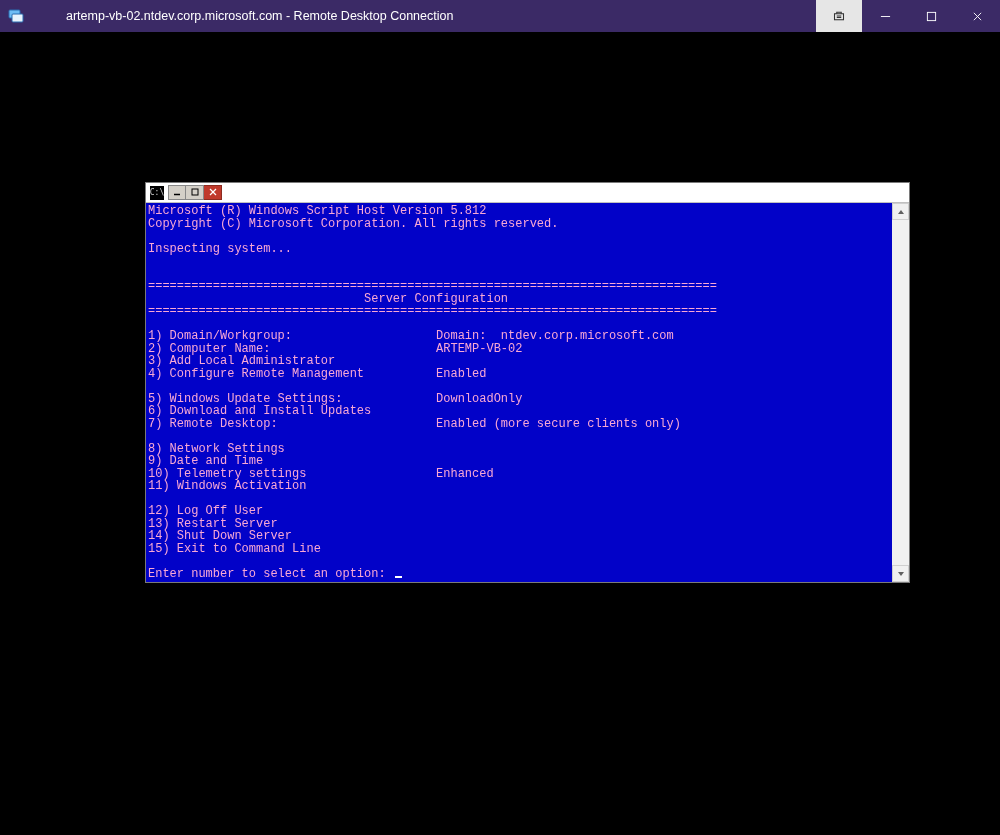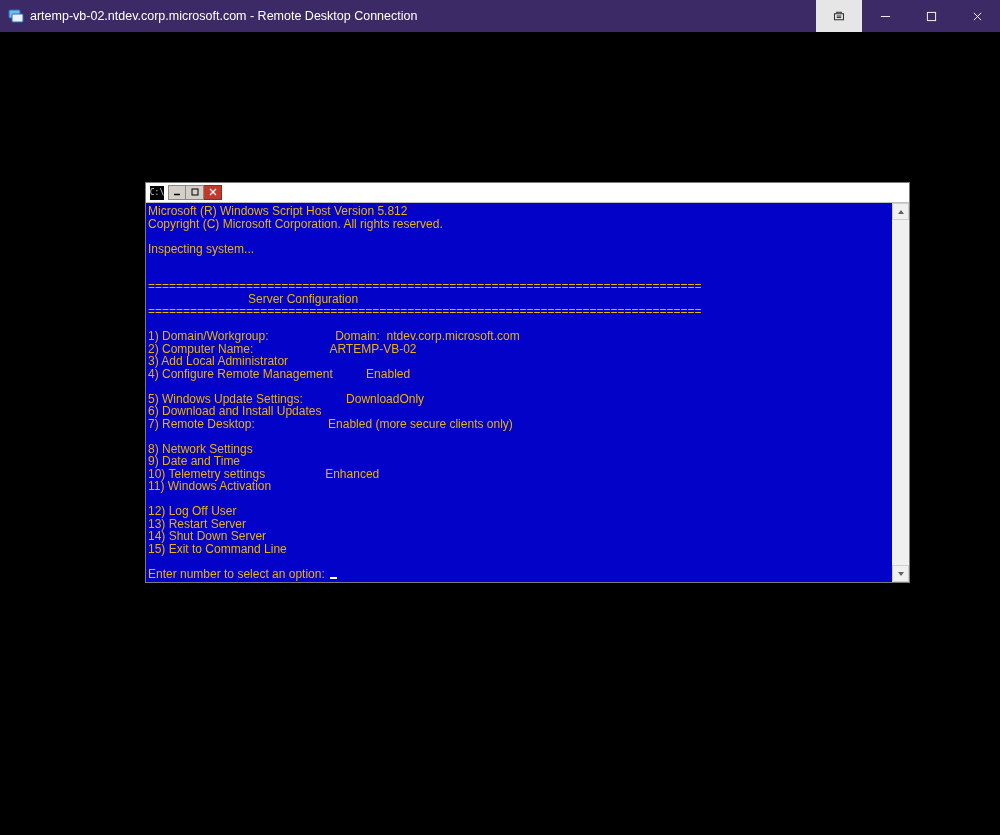--- a/index.html
+++ b/index.html
@@ -20,21 +20,21 @@
     align-items: center;
     font-size: 12.5px;
   }
   .rdp-icon {
     width: 16px; height: 16px;
     margin: 0 6px 0 8px;
     display: inline-flex;
     align-items: center;
     justify-content: center;
   }
-  .rdp-title { flex: 0 0 auto; }
+  .rdp-title { flex: 0 0 auto; margin-left: 36px; }
   .rdp-spacer { flex: 1; }
   .rdp-btn {
     width: 46px; height: 32px;
     display: flex; align-items: center; justify-content: center;
     color: #fff;
   }
   .rdp-btn.active { background: #e6e6e6; color: #333; }
   .rdp-btn svg { width: 12px; height: 12px; }
   .rdp-btn.minimize svg, .rdp-btn.maximize svg, .rdp-btn.close svg { width: 11px; height: 11px; }
 
@@ -88,22 +88,22 @@
   }
   .cmd-ctrl + .cmd-ctrl { border-left: none; }
   .cmd-ctrl.close { background: #c0392b; color: #fff; border-color: #8c2b20; }
   .cmd-ctrl svg { width: 8px; height: 8px; }
   .cmd-body-wrap {
     display: flex;
   }
   .cmd-body {
     flex: 1;
     background: #0202c8;
-    color: #eab308;
-    font-family: Liberation Sans, sans-serif;
+    color: #f9a8d4;
+    font-family: Liberation Mono, monospace;
     font-size: 12px;
     line-height: 12.5px;
     padding: 2px 2px 2px 2px;
     white-space: pre;
     min-height: 376px;
   }
   .cmd-scrollbar {
     width: 17px;
     background: #f0f0f0;
     position: relative;

